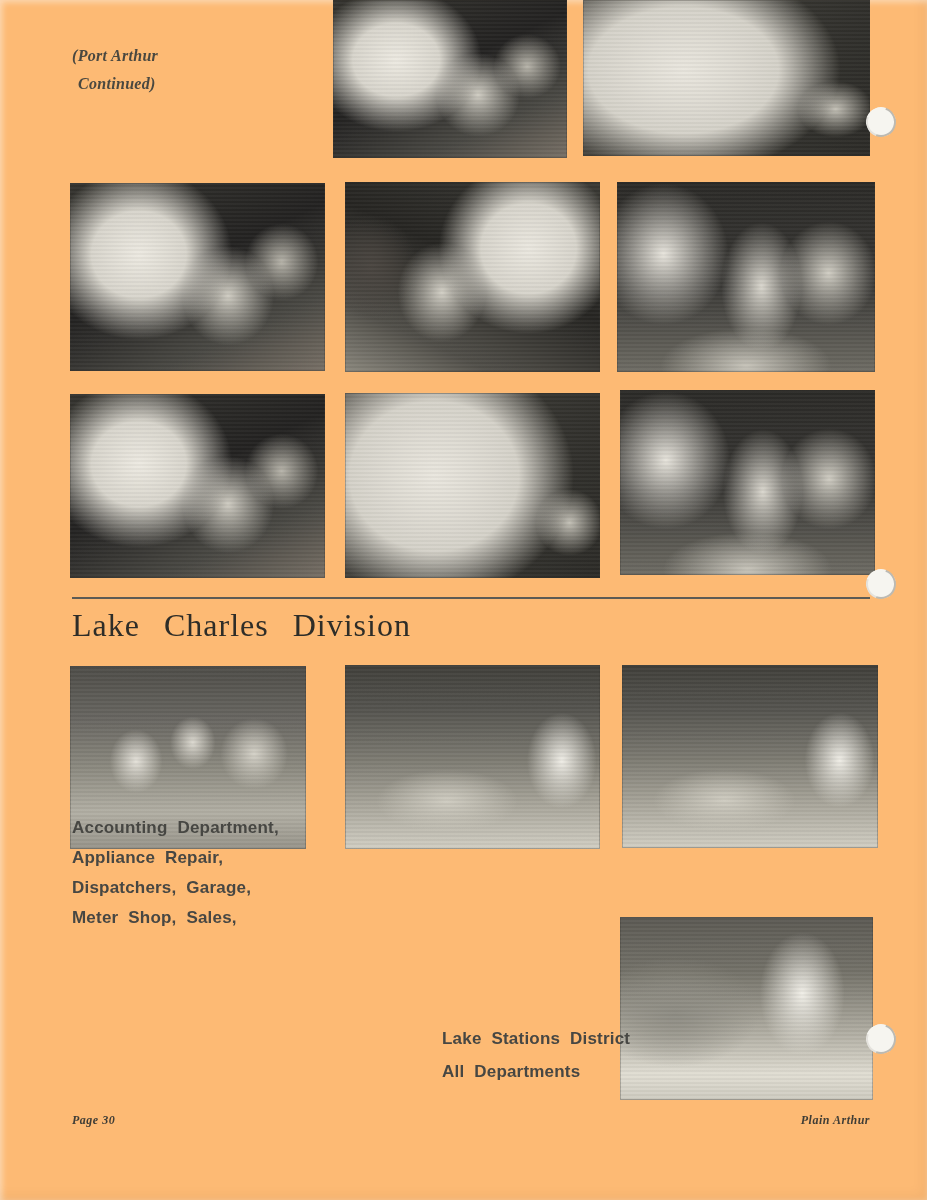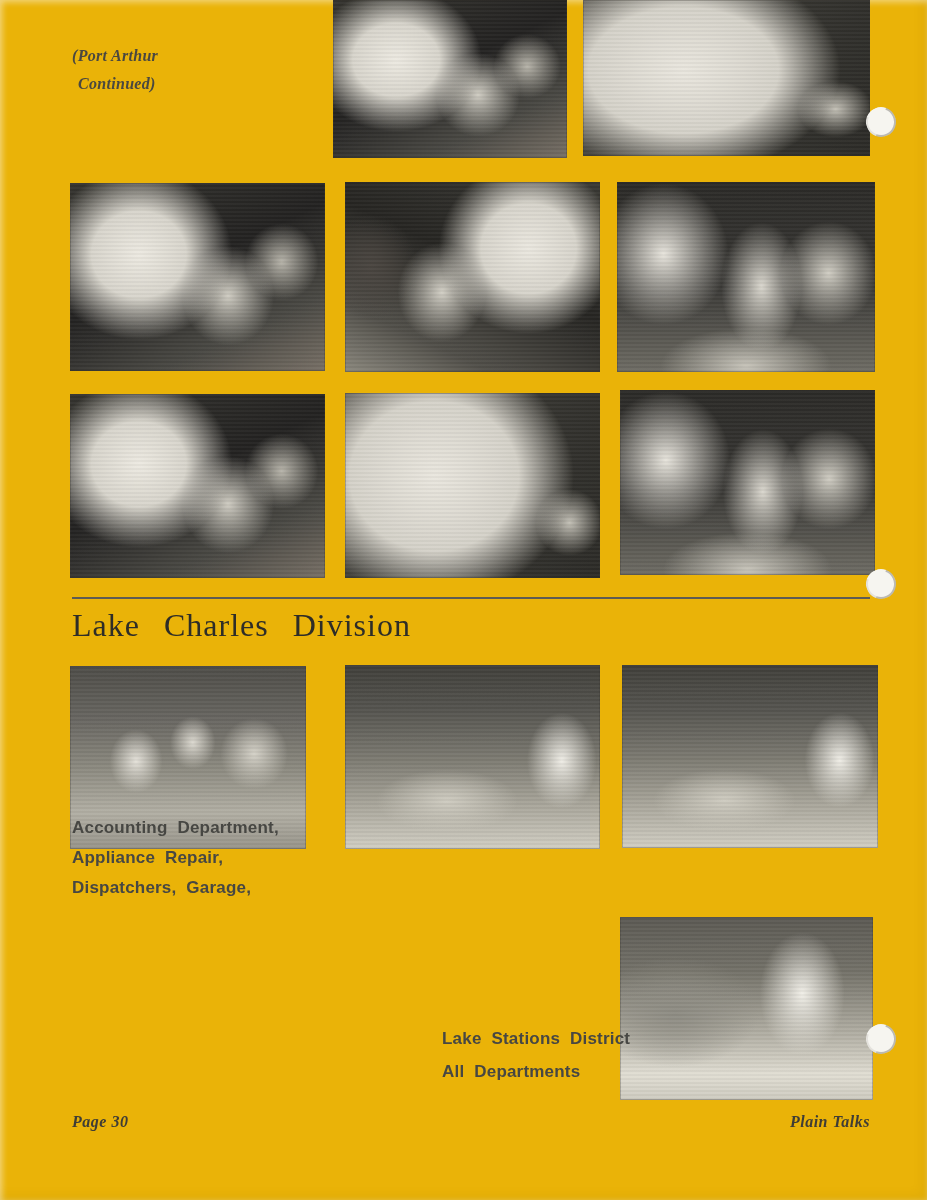--- a/index.html
+++ b/index.html
@@ -1,18 +1,18 @@
 <!DOCTYPE html>
 <html><head>
 <meta charset="utf-8">
 <style>
   html,body { margin:0; padding:0; background:#dddcd6; }
   .page {
     position:relative; width:927px; height:1200px; margin:0 auto;
-    background:#eab308; overflow:hidden;
+    background:#fdba74; overflow:hidden;
     box-shadow: inset -5px -5px 12px rgba(0,0,0,0.045), inset 2px 2px 6px rgba(255,255,255,0.5);
     font-family:"Liberation Sans", sans-serif;
   }
 
   
   .note {
     position:absolute; left:72px; top:42px;
     font-family:"Liberation Serif", serif; font-style:italic; font-weight:700;
     font-size:16px; line-height:28px; color:#4a4840; letter-spacing:.3px;
   }
@@ -37,21 +37,21 @@
     letter-spacing:.2px; word-spacing:5px;
   }
   .cap-accounting { left:72px;  top:813px; }
   .cap-line       { left:345px; top:852px; }
   .cap-sulphur    { left:622px; top:852px; }
   .cap-district   { left:442px; top:1022px; line-height:33px; }
 
   .footer {
     position:absolute; top:1113px;
     font-family:"Liberation Serif", serif; font-style:italic; font-weight:700;
-    font-size:16px; color:#3f3d36; letter-spacing:.5px;
+    font-size:12px; color:#3f3d36; letter-spacing:.5px;
   }
   .footer-left  { left:72px; }
   .footer-right { left:620px; width:250px; text-align:right; }
 
   
   .photo {
     position:absolute; overflow:hidden;
     box-shadow: inset 0 0 0 1px rgba(55,53,48,.3);
   }
   .photo::after {
@@ -160,29 +160,30 @@
 
   <div class="photo p-r3a v-crowd" title="Accounting group party: Santa embracing two small boys amid crowd of women in patterned dresses"></div>
   <div class="photo p-r3b v-hall" title="Hall filled with families seated on folding chairs; Santa standing among the crowd near decorated windows"></div>
   <div class="photo p-r3c v-hall" title="Children seated in rows in a decorated hall with a garlanded pole; Santa at right"></div>
   <div class="photo p-bot v-bright-hall" title="Santa shaking hands with children seated on folding chairs in a bright hall"></div>
 
   <div class="caption cap-accounting">
     <div>Accounting Department,</div>
     <div>Appliance Repair,</div>
     <div>Dispatchers, Garage,</div>
+    <div>Meter Shop, Sales,</div>
   </div>
 
 
 
   <div class="caption cap-district">
     <div>Lake Stations District</div>
     <div>All Departments</div>
   </div>
 
   <div class="punch punch1"></div>
   <div class="punch punch2"></div>
   <div class="punch punch3"></div>
 
   <div class="footer footer-left">Page 30</div>
-  <div class="footer footer-right">Plain Talks</div>
+  <div class="footer footer-right">Plain Arthur</div>
 
 </div>
 
 </body></html>

